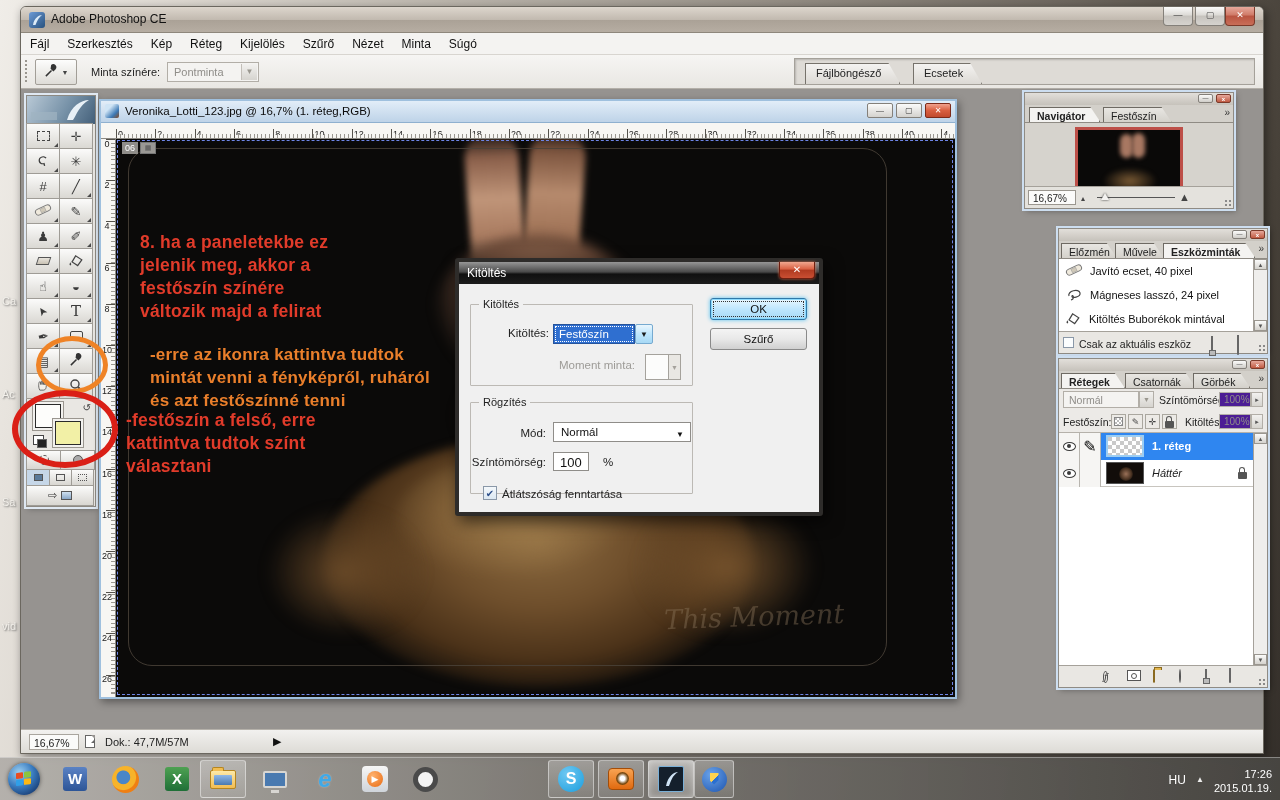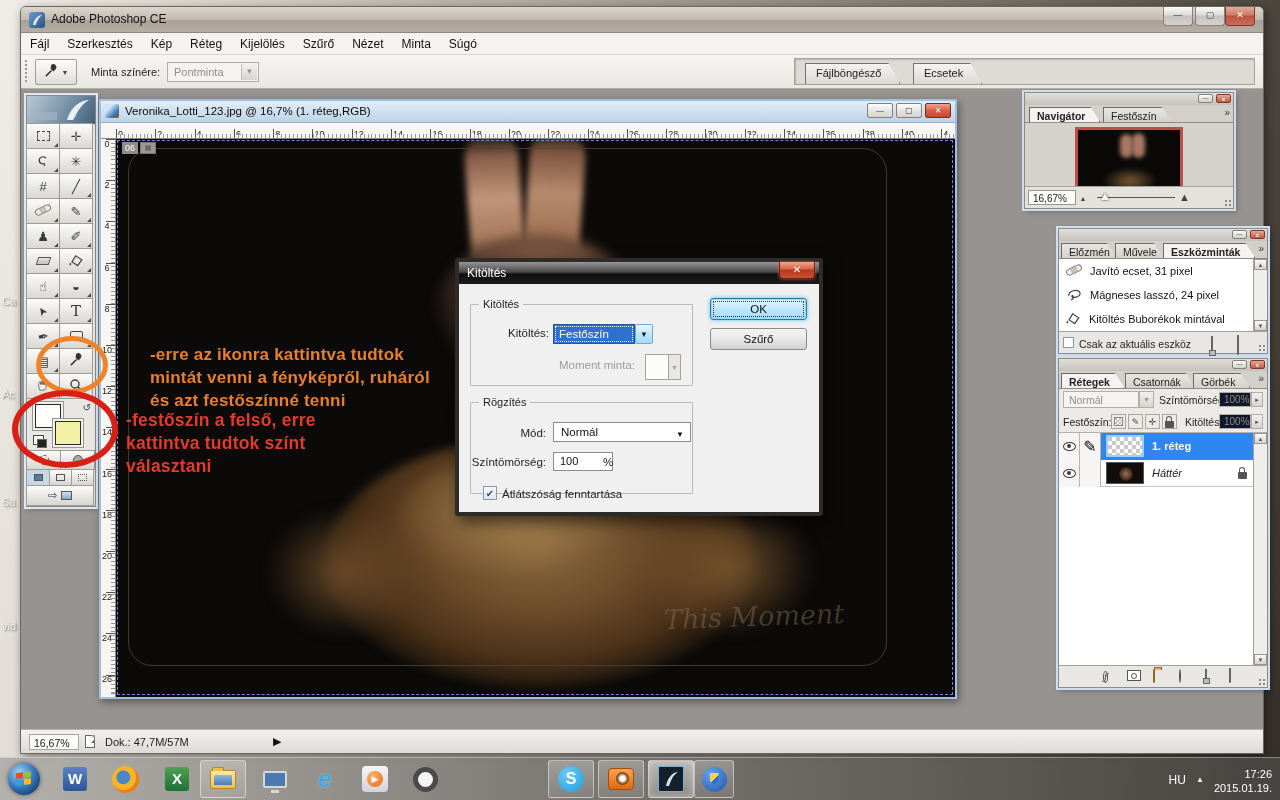--- a/index.html
+++ b/index.html
@@ -144,21 +144,21 @@
           background:linear-gradient(#eaf6fd,#bee6fd 50%,#a7d9f5);color:#1a1a1a;font-size:8px;text-align:center;line-height:19px}
   #swatch{left:174px;top:44px;width:24px;height:26px;border:1px solid #a5a29c;background:#fcfcfb}
   #swatcharrow{left:197px;top:44px;width:13px;height:26px;border:1px solid #a5a29c;background:#e9e7e3;color:#a5a29c;
           font-size:7px;text-align:center;line-height:25px}
   .dlgbtn{position:absolute;left:251px;width:97px;height:22px;font-size:11.5px;text-align:center;line-height:20px;color:#111;border-radius:3px}
   #okbtn{top:14px;border:1px solid #3178a8;background:linear-gradient(#eaf6fd,#bee6fd 50%,#a7d9f5);
           box-shadow:0 0 0 1px #8adbff inset,0 0 4px #59c2f0;outline:1px dotted #333;outline-offset:-4px}
   #cancelbtn{top:44px;border:1px solid #8a8a8a;background:linear-gradient(#f4f4f4,#e8e8e8 50%,#d0d0d0)}
   #modecombo{left:82px;top:14px;width:138px;height:20px;background:#fff;border:1px solid #8f8d89;font-size:11.5px;padding:3px 0 0 7px;color:#111}
   #modearrow{right:6px;top:7px;font-size:8px;color:#111;position:absolute}
-  #opinput{left:82px;top:44px;width:60px;height:19px;background:#fff;border:1px solid #8f8d89;font-size:11px;padding:2px 0 0 6px;color:#111}
+  #opinput{left:82px;top:44px;width:36px;height:19px;background:#fff;border:1px solid #8f8d89;font-size:13px;padding:2px 0 0 6px;color:#111}
   #opunit{left:132px;top:48px;position:absolute;font-size:11.5px;color:#222}
   #chk{left:12px;top:78px;width:14px;height:14px;border:1px solid #8a98a8;background:linear-gradient(#f4f8fb,#dce8f2);
           text-align:center;line-height:13px;font-size:10px;color:#2c4f8a;font-weight:bold}
   #chklab{left:31px;top:80px;position:absolute;font-size:11.5px;color:#222}
 
   
   .panel{background:#eceae7;border:1px solid #8f8b84;box-shadow:0 0 0 2px #cddef0,2px 2px 6px rgba(0,0,0,.35);z-index:20}
   .pbar{left:0;top:0;right:0;height:12px;background:linear-gradient(#e2dfda,#c6c2bb)}
   .pmin{right:20px;top:1px;width:15px;height:9px;border:1px solid #84807a;border-radius:2px;background:linear-gradient(#fbfbfa,#d0cec9);
         font-size:6px;text-align:center;line-height:7px;color:#333}
@@ -192,21 +192,21 @@
   .newicon{width:13px;height:11px;border:1px solid #666;background:linear-gradient(#fff,#ddd);position:relative}
   .newicon::before{content:"";position:absolute;left:-3px;bottom:-2px;width:5px;height:4px;background:#bbb;border:1px solid #666}
   .trash{width:11px;height:11px;border:1px solid #666;border-top:2px solid #666;border-radius:0 0 2px 2px;background:linear-gradient(#ececec,#c2c2c2)}
   #layerpanel{left:1058px;top:358px;width:210px;height:330px}
   #lctrl1{left:0;top:30px;right:0;height:22px}
   #lctrl2{left:0;top:52px;right:0;height:22px;border-bottom:1px solid #b5b1aa}
   #lmode{left:4px;top:2px;width:76px;height:17px;border:1px solid #b2aea7;background:#f4f3f1;font-size:10.5px;color:#8f8d89;padding:2px 0 0 5px}
   #lmodearrow{left:80px;top:2px;width:15px;height:17px;border:1px solid #b2aea7;background:linear-gradient(#f2f1ef,#d6d4cf);
         color:#9a978f;font-size:7px;text-align:center;line-height:16px}
   .llab{position:absolute;font-size:10.5px;color:#222}
-  .lval{position:absolute;width:32px;height:15px;border:1px solid #b2aea7;background:#0f172a;font-size:10px;color:#8f8d89;padding:1px 0 0 4px}
+  .lval{position:absolute;width:32px;height:15px;border:1px solid #b2aea7;background:#4c1d95;font-size:10px;color:#8f8d89;padding:1px 0 0 4px}
   .lspin{position:absolute;width:12px;height:15px;border:1px solid #b2aea7;background:linear-gradient(#f2f1ef,#d6d4cf);
         font-size:7px;color:#555;text-align:center;line-height:14px}
   .lockicon13{position:absolute;top:3px;width:15px;height:15px;border:1px solid #aaa79f;background:#eceae6;display:flex;align-items:center;justify-content:center;font-size:9px;color:#444}
   .checker13{width:9px;height:9px;background:repeating-conic-gradient(#fff 0 25%,#bbb 0 50%) 0 0/4px 4px;border:1px solid #888}
   #llist{left:0;top:74px;right:13px;bottom:22px;background:#fff;border-right:1px solid #a5a19a}
   #lscroll{right:0;top:74px;width:13px;bottom:22px;background:#efeeec}
   .lrow{position:relative;height:27px;border-bottom:1px solid #c8c5bf;display:flex;align-items:center}
   .lcell{width:21px;height:27px;border-right:1px solid #b8b5af;background:#f6f5f3;display:flex;align-items:center;justify-content:center;flex:none}
   .lrow.sel .lmain{background:#2f86f0}
   .lmain{flex:1;height:27px;display:flex;align-items:center;gap:8px;padding-left:5px}
@@ -499,20 +499,24 @@
         <div id="hairMain" class="ph"></div>
         <div id="hairHi" class="ph"></div>
         <div id="hairL" class="ph"></div>
         <div id="hairR" class="ph"></div>
         <div id="frame" class="a"></div>
         <div id="ants" class="a"></div>
         <div id="chip01" class="a">
           <span class="c1">06</span>
           <span class="c2">▦</span>
         </div>
+        <div id="anno1" class="anno" style="color: rgb(225, 59, 42);">8. ha a paneletekbe ez
+jelenik meg, akkor a
+festőszín színére
+változik majd a felirat</div>
         <div id="anno3" class="anno" style="color: rgb(225, 59, 42);">-festőszín a felső, erre
 kattintva tudtok színt
 választani</div>
         <div id="anno2" class="anno" style="color: rgb(234, 127, 43);">-erre az ikonra kattintva tudtok
 mintát venni a fényképről, ruháról
 és azt festőszínné tenni</div>
         <div id="sig" class="a">This Moment</div>
       </div>
     </div>
   </div>
@@ -594,21 +598,21 @@
     <div class="ptab" style="left:56px;padding-right:6px">Művele</div>
     <div class="ptab on" style="left:104px">Eszközminták</div>
   </div>
   <span class="pchev">»</span>
   <div id="presetlist" class="a">
     <div class="prow">
       <span><svg width="18" height="14" viewBox="0 0 18 14">
             <rect x="1" y="4" width="16" height="6" rx="3" transform="rotate(-25 9 7)" fill="#efe9dc" stroke="#777"></rect>
             <rect x="6.5" y="5" width="5" height="4" transform="rotate(-25 9 7)" fill="#cfc8b8" stroke="#999" stroke-width=".5"></rect>
           </svg></span>
-      <span>Javító ecset, 31 pixel</span>
+      <span>Javító ecset, 40 pixel</span>
     </div>
     <div class="prow">
       <span><svg width="18" height="14" viewBox="0 0 18 14">
             <path d="M4 9 C2 4 14 1 15 6 C16 10 6 12 7 9 C8 7 10 12 6 13" fill="none" stroke="#444" stroke-width="1.2"></path>
           </svg></span>
       <span>Mágneses lasszó, 24 pixel</span>
     </div>
     <div class="prow">
       <span><svg width="17" height="14" viewBox="0 0 18 14">
             <path d="M4 8 L9 2.5 L14.5 8 L9 13 Z" fill="none" stroke="#444" stroke-width="1.3" transform="rotate(-12 9 7)"></path>

